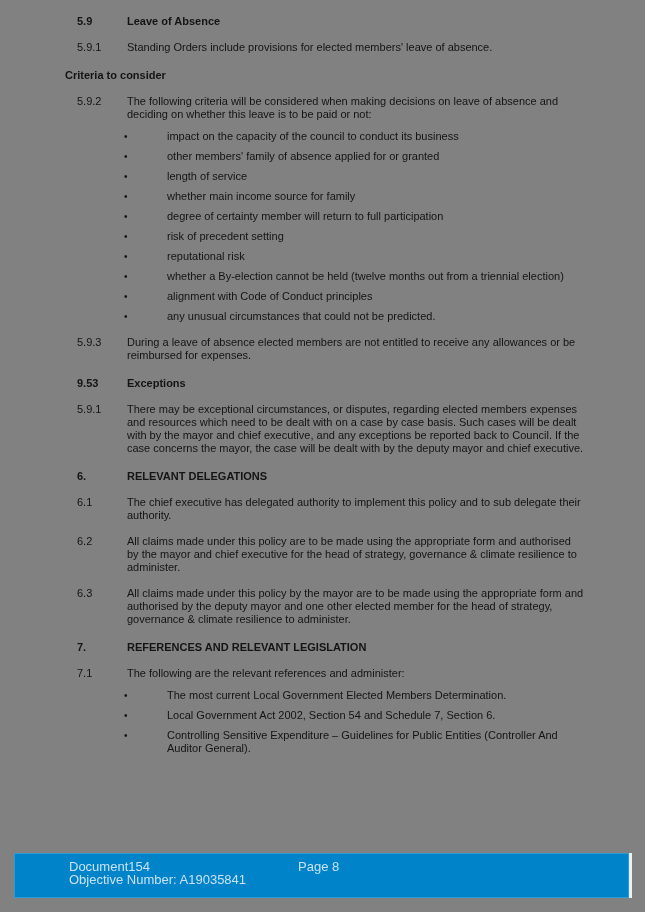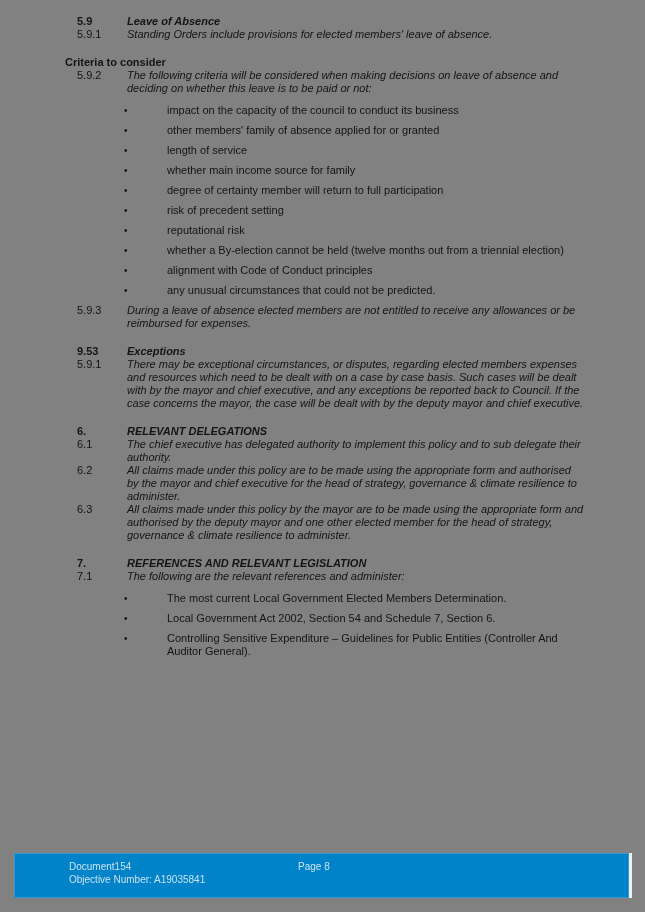--- a/index.html
+++ b/index.html
@@ -19,32 +19,32 @@
     position: absolute;
     left: 65px;
     top: 0;
     width: 525px;
     font-size: 11px;
     line-height: 13px;
   }
   .row {
     display: flex;
     padding-left: 12px;
+    margin-top: 13px;
   }
   .row.heading {
     font-weight: bold;
     margin-top: 15px;
   }
   .num {
     width: 50px;
     flex: none;
   }
   .txt {
     width: 458px;
-    font-style: italic;
   }
   .italic-head {
     font-weight: bold;
     margin-top: 15px;
   }
   .bullets {
     margin-top: 9px;
   }
   .bullet {
     display: flex;
@@ -62,21 +62,21 @@
   .footer-bar {
     position: absolute;
     left: 14px;
     top: 853px;
     width: 613px;
     height: 43px;
     background: #0083c9;
     border: 1px solid #2f9ad4;
     box-shadow: 3px 0 0 #f0f0f0;
     color: #c9e2f2;
-    font-size: 10px;
+    font-size: 13px;
     line-height: 13px;
   }
   .footer-left {
     position: absolute;
     left: 54px;
     top: 6px;
   }
   .footer-page {
     position: absolute;
     left: 283px;

